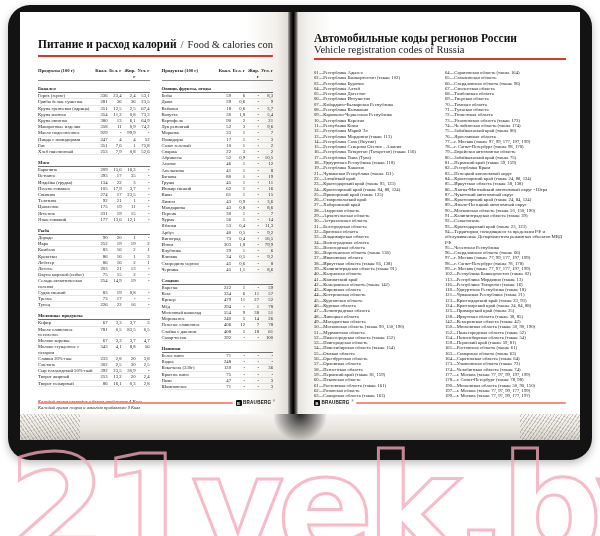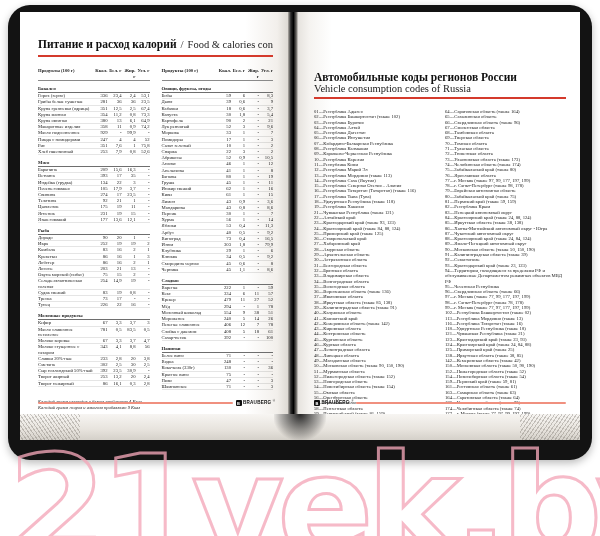--- a/index.html
+++ b/index.html
@@ -26,21 +26,21 @@
         background:linear-gradient(180deg,#f7f5f2 0%,#e7e3dd 60%,#d4d0c9 100%);overflow:hidden;}
   .edge::before,.edge::after{content:"";position:absolute;top:0;bottom:0;width:60px;
         background:repeating-linear-gradient(55deg,transparent 0 2px,rgba(110,104,96,.35) 2px 3px);}
   .edge::before{left:0;}
   .edge::after{right:0;transform:scaleX(-1);}
   .edge-mid{position:absolute;left:50%;transform:translateX(-50%);width:52px;height:100%;
         background:radial-gradient(ellipse at 50% 0%,rgba(0,0,0,.85) 0%,rgba(0,0,0,.25) 55%,transparent 75%);}
 
   
   .title-line{white-space:nowrap;overflow:hidden;}
-  .t-ru{font-weight:bold;font-size:11.5px;color:#101010;margin-top:39px;}
+  .t-ru{font-weight:bold;font-size:11.5px;color:#101010;}
   .t-sep{font-size:11px;color:#333;}
   .t-en{font-size:10.5px;color:#222;}
   .t-rule{height:2px;background:#d43a2c;margin-top:3px;}
 
   
   .fcols{display:flex;gap:12px;margin-top:11px;}
   .fcol{flex:1;min-width:0;font-size:4.7px;color:#1b1b1b;}
   .fhead{display:flex;font-weight:bold;border-bottom:0.5px solid #8a8a8a;
          padding-bottom:1px;line-height:5.6px;}
   .fn{flex:1;min-width:0;}
@@ -713,21 +713,21 @@
         </div>
       </div>
     </section>
 
     <div class="spine"></div>
 
     <section class="page page-right">
       <div class="pg-in">
         <div>
           <div class="t-ru">Автомобильные коды регионов России</div>
-          <div class="t-en">Vehicle consumption codes of Russia</div>
+          <div class="t-en">Vehicle registration codes of Russia</div>
         </div>
         <div class="t-rule"></div>
 
         <div class="ccols">
           <div class="ccol" id="codes-col-0">
               <div class="crow"><span class="cc">01</span><span class="cl">......</span><span class="cn">Республика Адыгея</span></div>
               <div class="crow"><span class="cc">02</span><span class="cl">......</span><span class="cn">Республика Башкортостан (также 102)</span></div>
               <div class="crow"><span class="cc">03</span><span class="cl">......</span><span class="cn">Республика Бурятия</span></div>
               <div class="crow"><span class="cc">04</span><span class="cl">......</span><span class="cn">Республика Алтай</span></div>
               <div class="crow"><span class="cc">05</span><span class="cl">......</span><span class="cn">Республика Дагестан</span></div>

